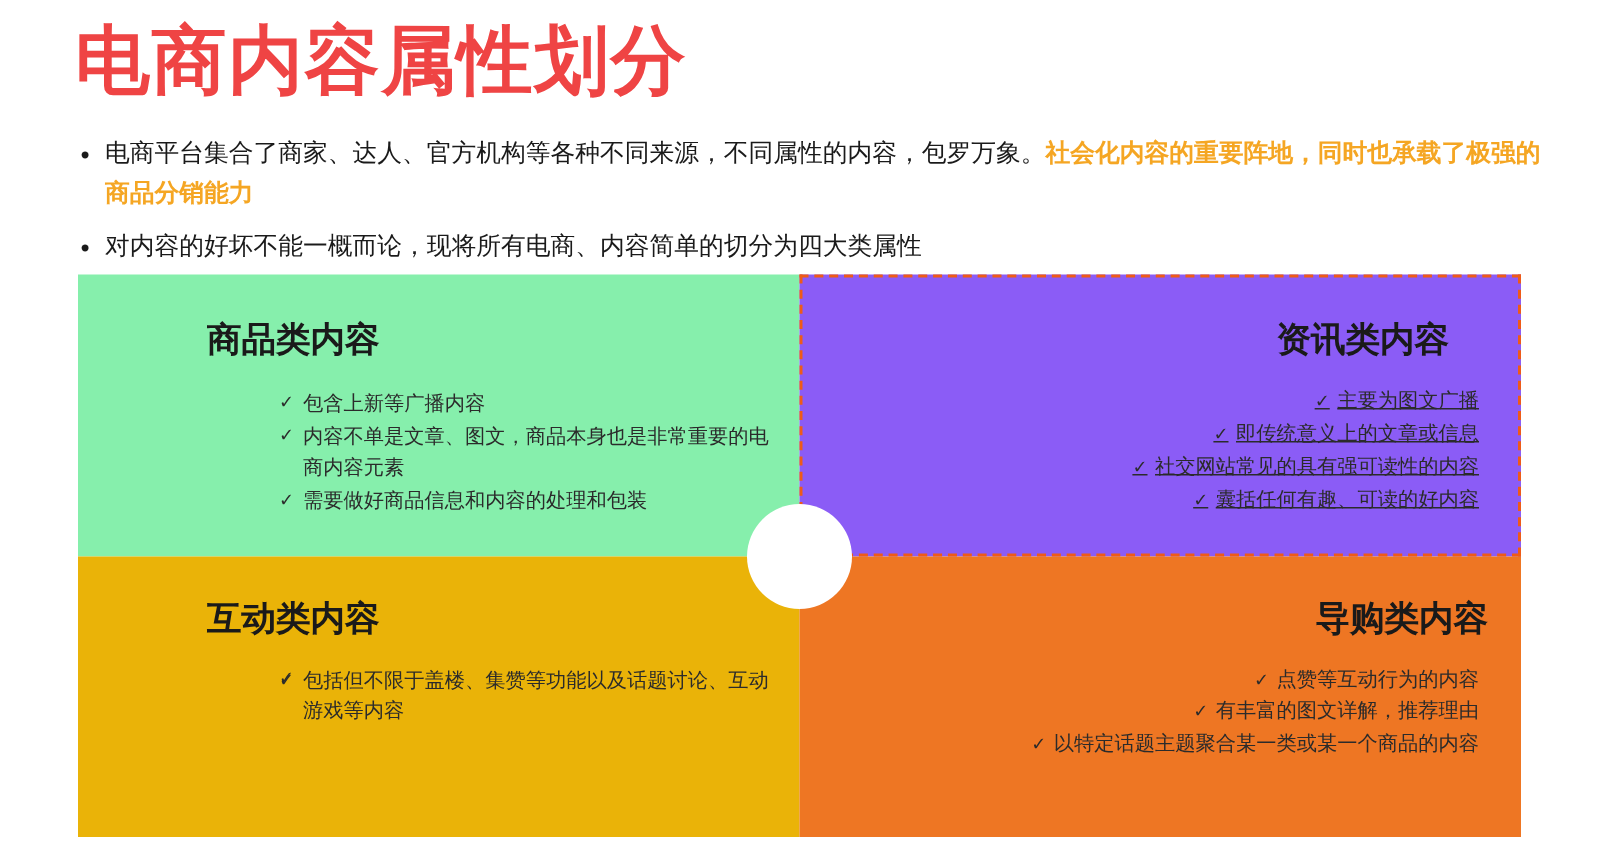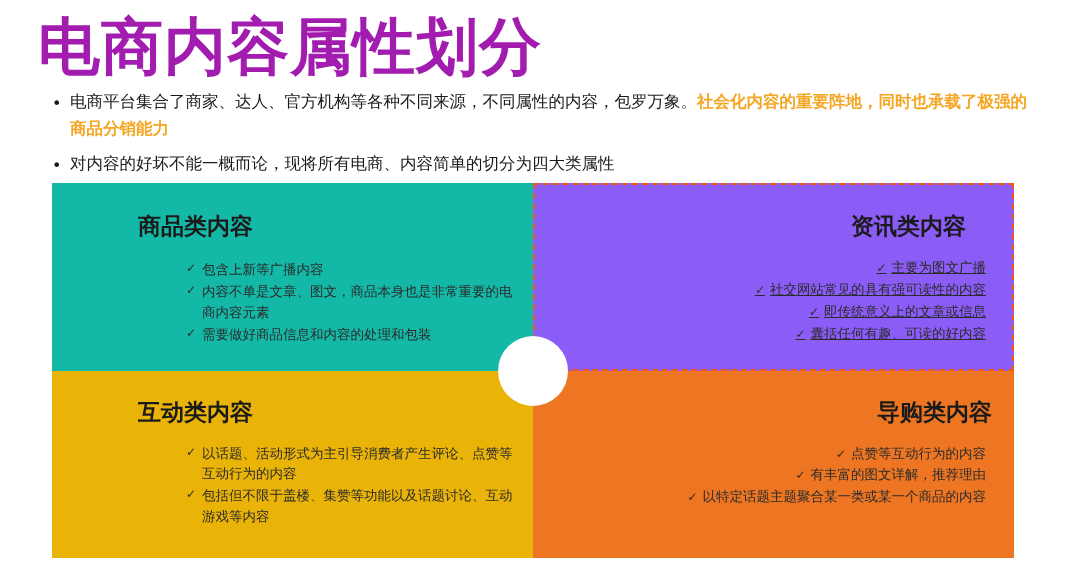--- a/index.html
+++ b/index.html
@@ -12,24 +12,24 @@
   }
   #slide {
     position: relative;
     width: 1066px; height: 576px;
     background: #ffffff;
   }
 
   
   #title {
     position: absolute;
-    left: 38px; top: 10px;
-    font-size: 62px;
+    left: 50px; top: 10px;
+    font-size: 50px;
     font-weight: bold;
-    color: #a21caf;
+    color: #ef4444;
     letter-spacing: 1px;
     line-height: 1.2;
   }
 
   
   .bullet {
     position: absolute;
     left: 52px;
     width: 990px;
     font-size: 16.5px;
@@ -57,21 +57,21 @@
   #grid {
     position: absolute;
     left: 52px; top: 183px;
     width: 962px; height: 375px;
   }
   .quad {
     position: absolute;
     width: 481px; height: 187.5px;
     overflow: hidden;
   }
-  #q-tl { left: 0; top: 0; background: #14b8a6; }
+  #q-tl { left: 0; top: 0; background: #86efac; }
   #q-tr { left: 481px; top: 0; background: #8b5cf6; }
   #q-bl { left: 0; top: 187.5px; background: #eab308; }
   #q-br { left: 481px; top: 187.5px; background: #ee7623; }
 
   
   #q-tr-dash {
     position: absolute;
     left: 481px; top: 0px;
     width: 481px; height: 187.5px;
     border: 2.5px dashed #ee5b18;
@@ -153,30 +153,30 @@
         <li><span class="chk">✓</span><span>包含上新等广播内容</span></li>
         <li><span class="chk">✓</span><span>内容不单是文章、图文，商品本身也是非常重要的电商内容元素</span></li>
         <li><span class="chk">✓</span><span>需要做好商品信息和内容的处理和包装</span></li>
       </ul>
     </div>
 
     <div class="quad" id="q-tr">
       <div class="q-title">资讯类内容</div>
       <ul class="q-list">
         <li><span class="chk">✓</span><span>主要为图文广播</span></li>
+        <li><span class="chk">✓</span><span>即传统意义上的文章或信息</span></li>
         <li><span class="chk">✓</span><span>社交网站常见的具有强可读性的内容</span></li>
-        <li><span class="chk">✓</span><span>即传统意义上的文章或信息</span></li>
         <li><span class="chk">✓</span><span>囊括任何有趣、可读的好内容</span></li>
       </ul>
     </div>
 
     <div class="quad" id="q-bl">
       <div class="q-title">互动类内容</div>
       <ul class="q-list">
-        <li><span class="chk">✓</span><span>以话题、活动形式为主引导消费者产生评论、点赞等互动行为的内容</span></li>
+        <li><span class="chk">✓</span></li>
         <li><span class="chk">✓</span><span>包括但不限于盖楼、集赞等功能以及话题讨论、互动游戏等内容</span></li>
       </ul>
     </div>
 
     <div class="quad" id="q-br">
       <div class="q-title">导购类内容</div>
       <ul class="q-list">
         <li><span class="chk">✓</span><span>点赞等互动行为的内容</span></li>
         <li><span class="chk">✓</span><span>有丰富的图文详解，推荐理由</span></li>
         <li><span class="chk">✓</span><span>以特定话题主题聚合某一类或某一个商品的内容</span></li>

